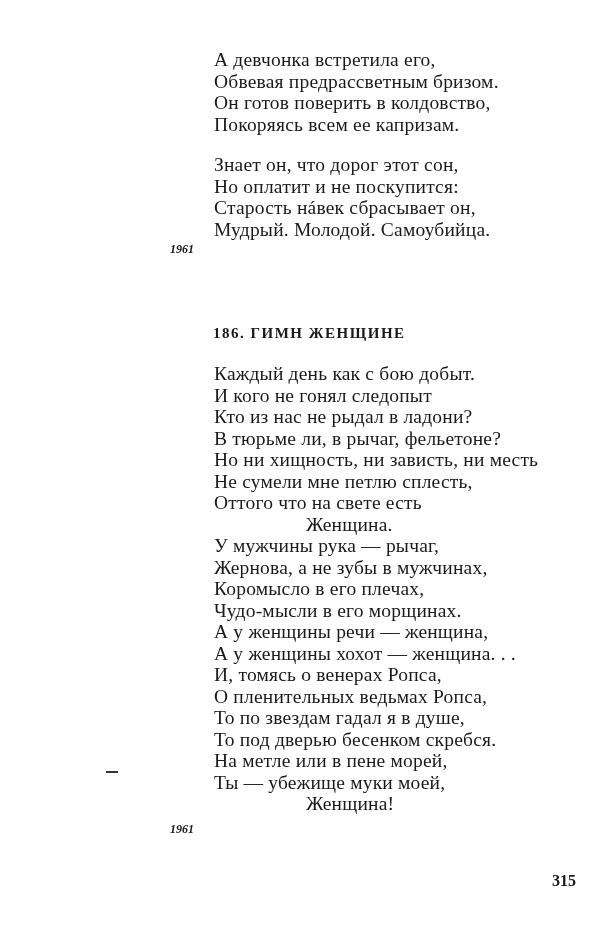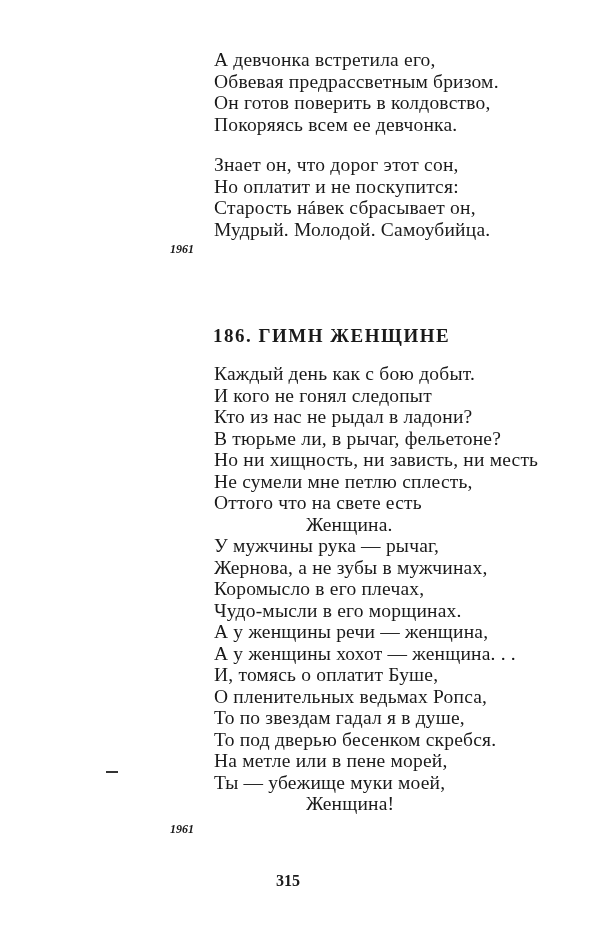--- a/index.html
+++ b/index.html
@@ -2,32 +2,32 @@
 <html><head>
   <meta charset="utf-8">
   <style>
     html, body { margin:0; padding:0; background:#ffffff; }
     body { width:600px; height:938px; position:relative; overflow:hidden;
       font-family:"Liberation Serif", "DejaVu Serif", serif; color:#1a1a1a; }
     .stanza { position:absolute; left:170px; font-size:19.5px; line-height:21.5px; letter-spacing:0.2px;margin-left:44px; }
     .line { white-space:nowrap; }
     .center { padding-left:92px; }
     .year { position:absolute; left:170px; font-style:italic; font-weight:bold; font-size:12px; }
-    .title { position:absolute; left:213px; top:325px; font-weight:bold; font-size:19px; letter-spacing:1.5px; }
-    .pagenum { position:absolute; left:0; width:576px; text-align:center; top:872px; font-weight:bold; font-size:16px; }
+    .title { position:absolute; left:213px; top:325px; font-weight:bold; font-size:15px; letter-spacing:1.5px; }
+    .pagenum { position:absolute; left:0; width:576px; text-align:right; top:872px; font-weight:bold; font-size:16px; }
     .margin-dash { position:absolute; left:106px; top:771px; width:12px; height:1.5px; background:#333; }
   </style>
 </head>
 <body>
 
 <div class="stanza" style="top:49px;">
   <div class="line">А девчонка встретила его,</div>
   <div class="line">Обвевая предрассветным бризом.</div>
   <div class="line">Он готов поверить в колдовство,</div>
-  <div class="line">Покоряясь всем ее девчонка.</div>
+  <div class="line">Покоряясь всем ее капризам.</div>
 </div>
 
 <div class="stanza" style="top:154px;">
   <div class="line">Знает он, что дорог этот сон,</div>
   <div class="line">Но оплатит и не поскупится:</div>
   <div class="line">Старость нáвек сбрасывает он,</div>
   <div class="line">Мудрый. Молодой. Самоубийца.</div>
 </div>
 
 <div class="year" style="top:242px;">1961</div>
@@ -42,21 +42,21 @@
   <div class="line">Но ни хищность, ни зависть, ни месть</div>
   <div class="line">Не сумели мне петлю сплесть,</div>
   <div class="line">Оттого что на свете есть</div>
   <div class="line center">Женщина.</div>
   <div class="line">У мужчины рука — рычаг,</div>
   <div class="line">Жернова, а не зубы в мужчинах,</div>
   <div class="line">Коромысло в его плечах,</div>
   <div class="line">Чудо-мысли в его морщинах.</div>
   <div class="line">А у женщины речи — женщина,</div>
   <div class="line">А у женщины хохот — женщина. . .</div>
-  <div class="line">И, томясь о оплатит Буше,</div>
+  <div class="line">И, томясь о венерах Ропса,</div>
   <div class="line">О пленительных ведьмах Ропса,</div>
   <div class="line">То по звездам гадал я в душе,</div>
   <div class="line">То под дверью бесенком скребся.</div>
   <div class="line">На метле или в пене морей,</div>
   <div class="line">Ты — убежище муки моей,</div>
   <div class="line center">Женщина!</div>
 </div>
 
 <div class="margin-dash"></div>
 

